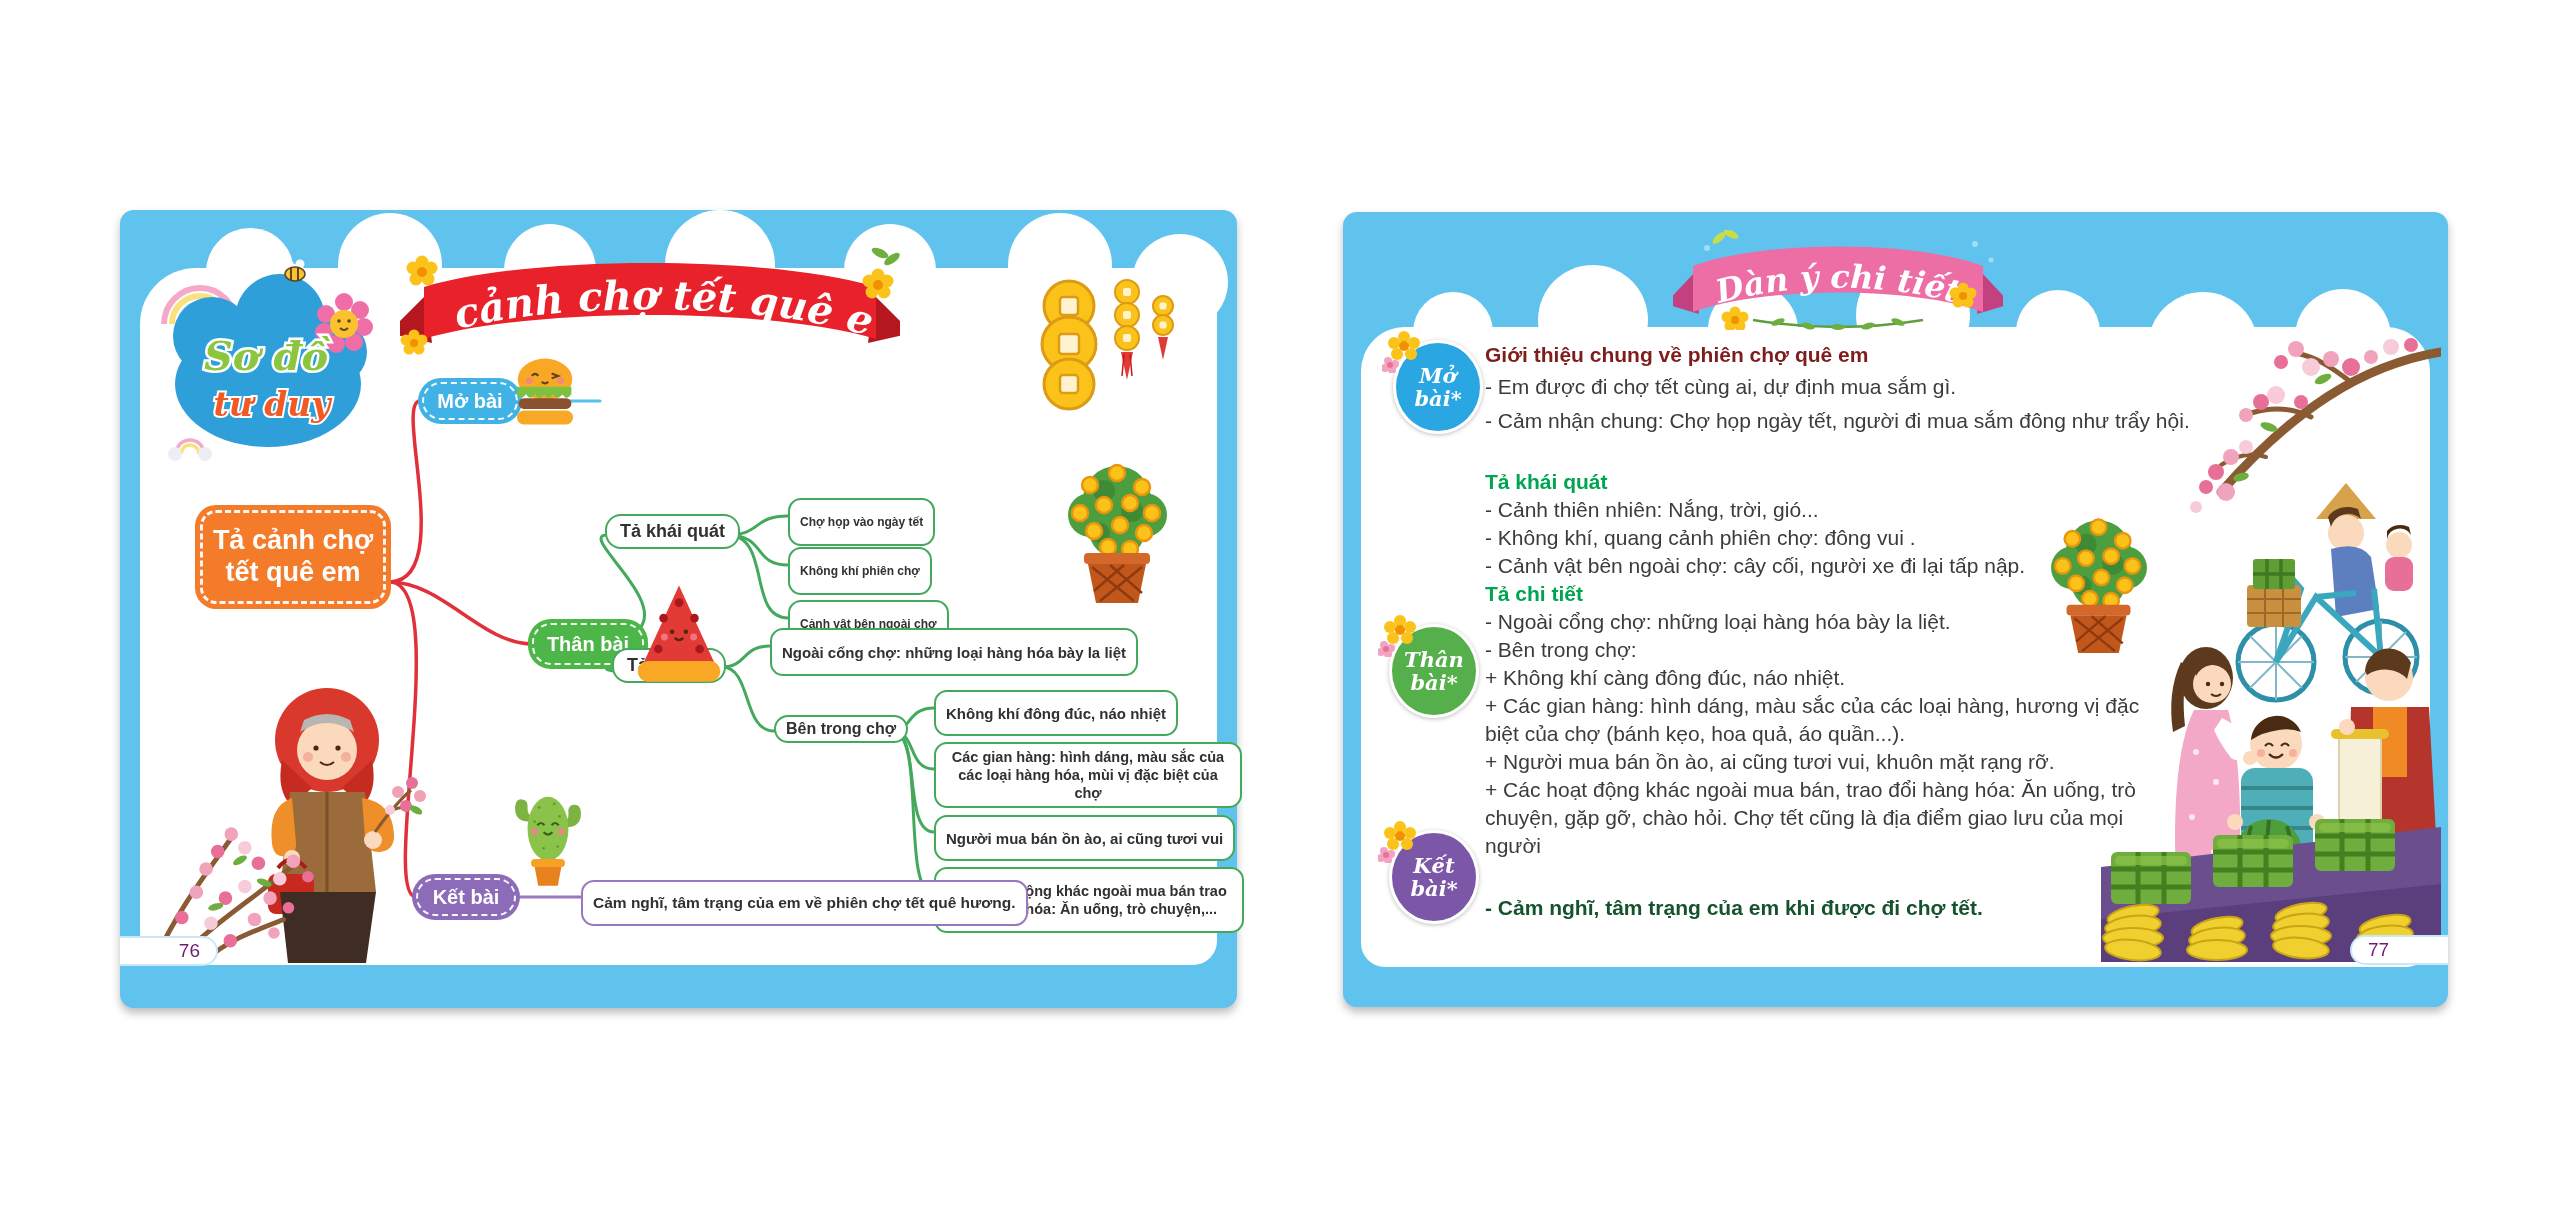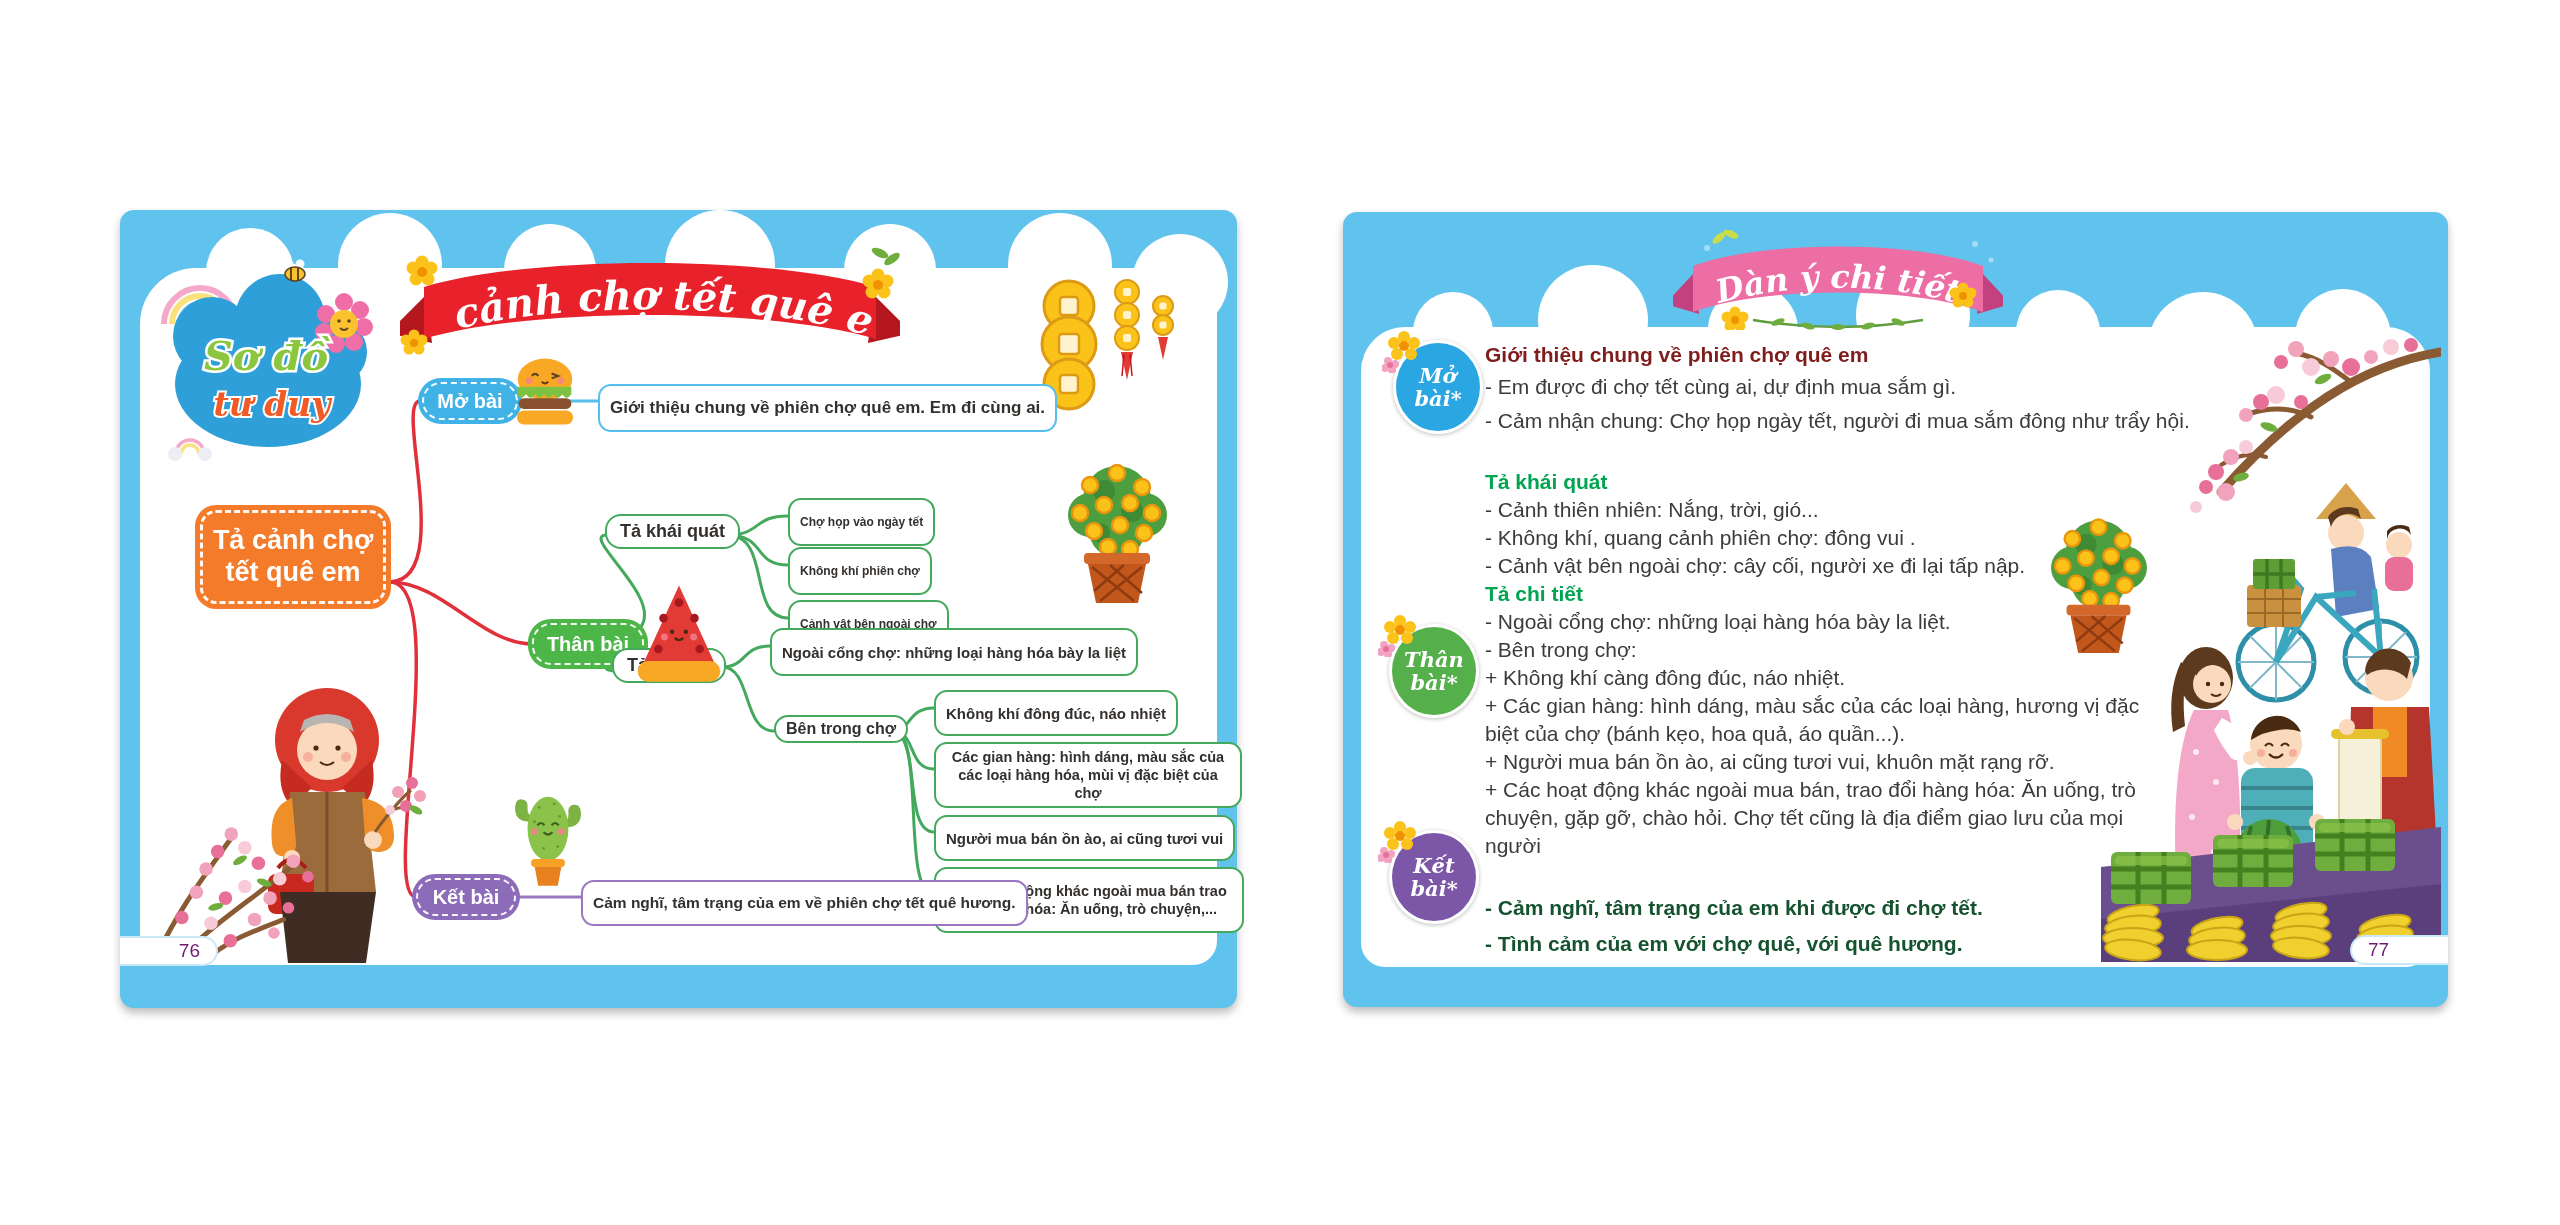--- a/index.html
+++ b/index.html
@@ -172,21 +172,20 @@
         <circle cx="478" cy="40" r="5" fill="#F29100"></circle>
       <g fill="#6FAE3E">
         <ellipse cx="492" cy="14" rx="9" ry="4" transform="rotate(-35 492 14)"></ellipse>
         <ellipse cx="480" cy="8" rx="9" ry="4" transform="rotate(25 480 8)"></ellipse>
       </g>
     </svg>
 
     <div class="center-node">Tả cảnh chợ tết quê em</div>
 
     <div class="pill p-mo" style="left:302px;top:172px;width:96px;height:38px;">Mở bài</div>
-    <div class="leaf blue" style="left:478px;top:174px;height:36px;font-size:17px;">Giới thiệu chung về phiên chợ quê em. Em đi cùng ai.</div>
     <svg class="icon" style="left:392px;top:140px;" width="66" height="84" viewBox="0 0 80 95">
       <ellipse cx="40" cy="32" rx="33" ry="25" fill="#F9A825"></ellipse>
       <path d="M6,50 q5,9 11,0 q5,9 11,0 q5,9 11,0 q5,9 11,0 q5,9 11,0 q5,9 11,0 l0,-9 l-66,0 z" fill="#7CC142"></path>
       <rect x="8" y="55" width="64" height="13" rx="6.5" fill="#8A512F"></rect>
       <rect x="6" y="70" width="68" height="17" rx="8.5" fill="#F9A825"></rect>
       <path d="M24,28 q4,-5 8,0" stroke="#5F4421" stroke-width="2.5" fill="none"></path>
       <path d="M48,25 l8,3 l-8,3" stroke="#5F4421" stroke-width="2.5" fill="none"></path>
       <path d="M36,35 q4,4 8,0" stroke="#5F4421" stroke-width="2.5" fill="none"></path>
       <circle cx="21" cy="34" r="4" fill="#F2808F" opacity=".8"></circle>
         <circle cx="59" cy="34" r="4" fill="#F2808F" opacity=".8"></circle>
@@ -503,21 +502,20 @@
       <div class="tb-line">- Không khí, quang cảnh phiên chợ: đông vui .</div>
       <div class="tb-line">- Cảnh vật bên ngoài chợ: cây cối, người xe đi lại tấp nập.</div>
       <div class="h-green">Tả chi tiết</div>
       <div class="tb-line">- Ngoài cổng chợ: những loại hàng hóa bày la liệt.</div>
       <div class="tb-line">- Bên trong chợ:</div>
       <div class="tb-line">+ Không khí càng đông đúc, náo nhiệt.</div>
       <div class="tb-line narrow">+ Các gian hàng: hình dáng, màu sắc của các loại hàng, hương vị đặc biệt của chợ (bánh kẹo, hoa quả, áo quần...).</div>
       <div class="tb-line">+ Người mua bán ồn ào, ai cũng tươi vui, khuôn mặt rạng rỡ.</div>
       <div class="tb-line narrow">+ Các hoạt động khác ngoài mua bán, trao đổi hàng hóa: Ăn uống, trò chuyện, gặp gỡ, chào hỏi. Chợ tết cũng là địa điểm giao lưu của mọi người</div>
       <div class="kb-line gap">- Cảm nghĩ, tâm trạng của em khi được đi chợ tết.</div>
-      <div class="kb-line">- Tình cảm của em với chợ quê, với quê hương.</div>
     </div>
 
     <svg class="abs deco" style="left:700px;top:288px;z-index:2;" width="112" height="155" viewBox="0 0 115 160">
       <g fill="#4C9E3F">
           <circle cx="57" cy="55" r="34"></circle>
           <circle cx="30" cy="70" r="22"></circle>
           <circle cx="85" cy="70" r="22"></circle>
           <circle cx="57" cy="85" r="28"></circle>
         </g>
       <g fill="#3E8A35">

